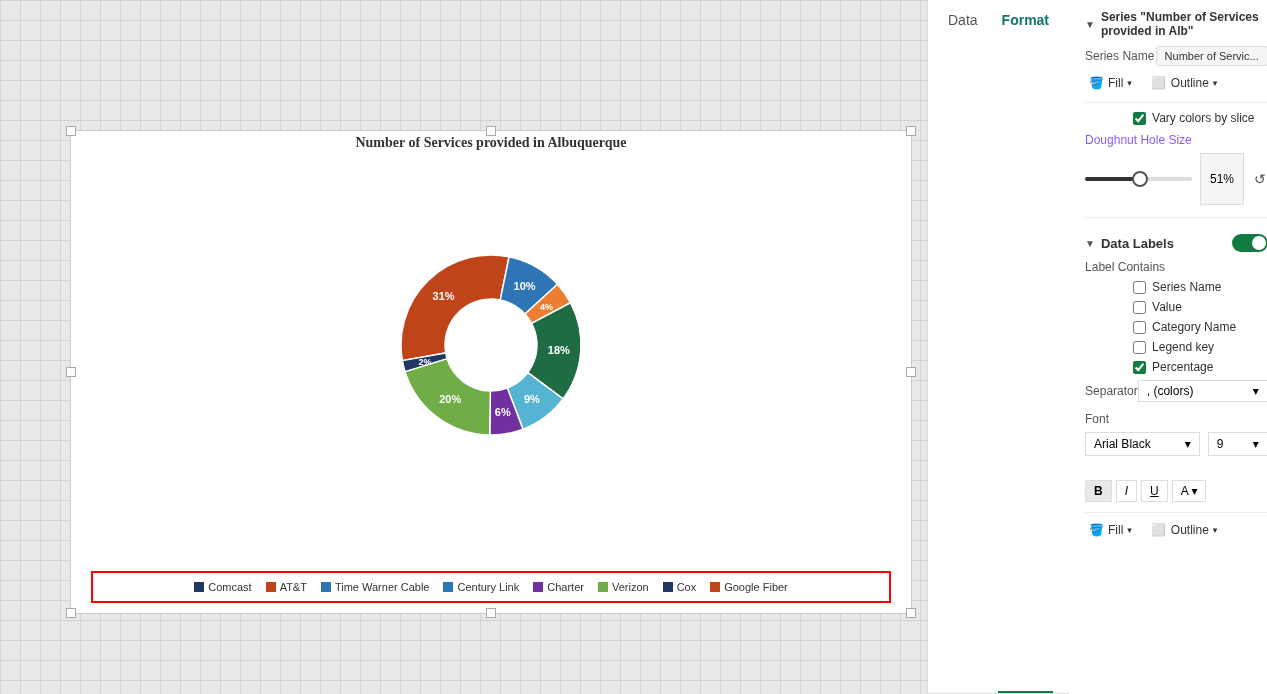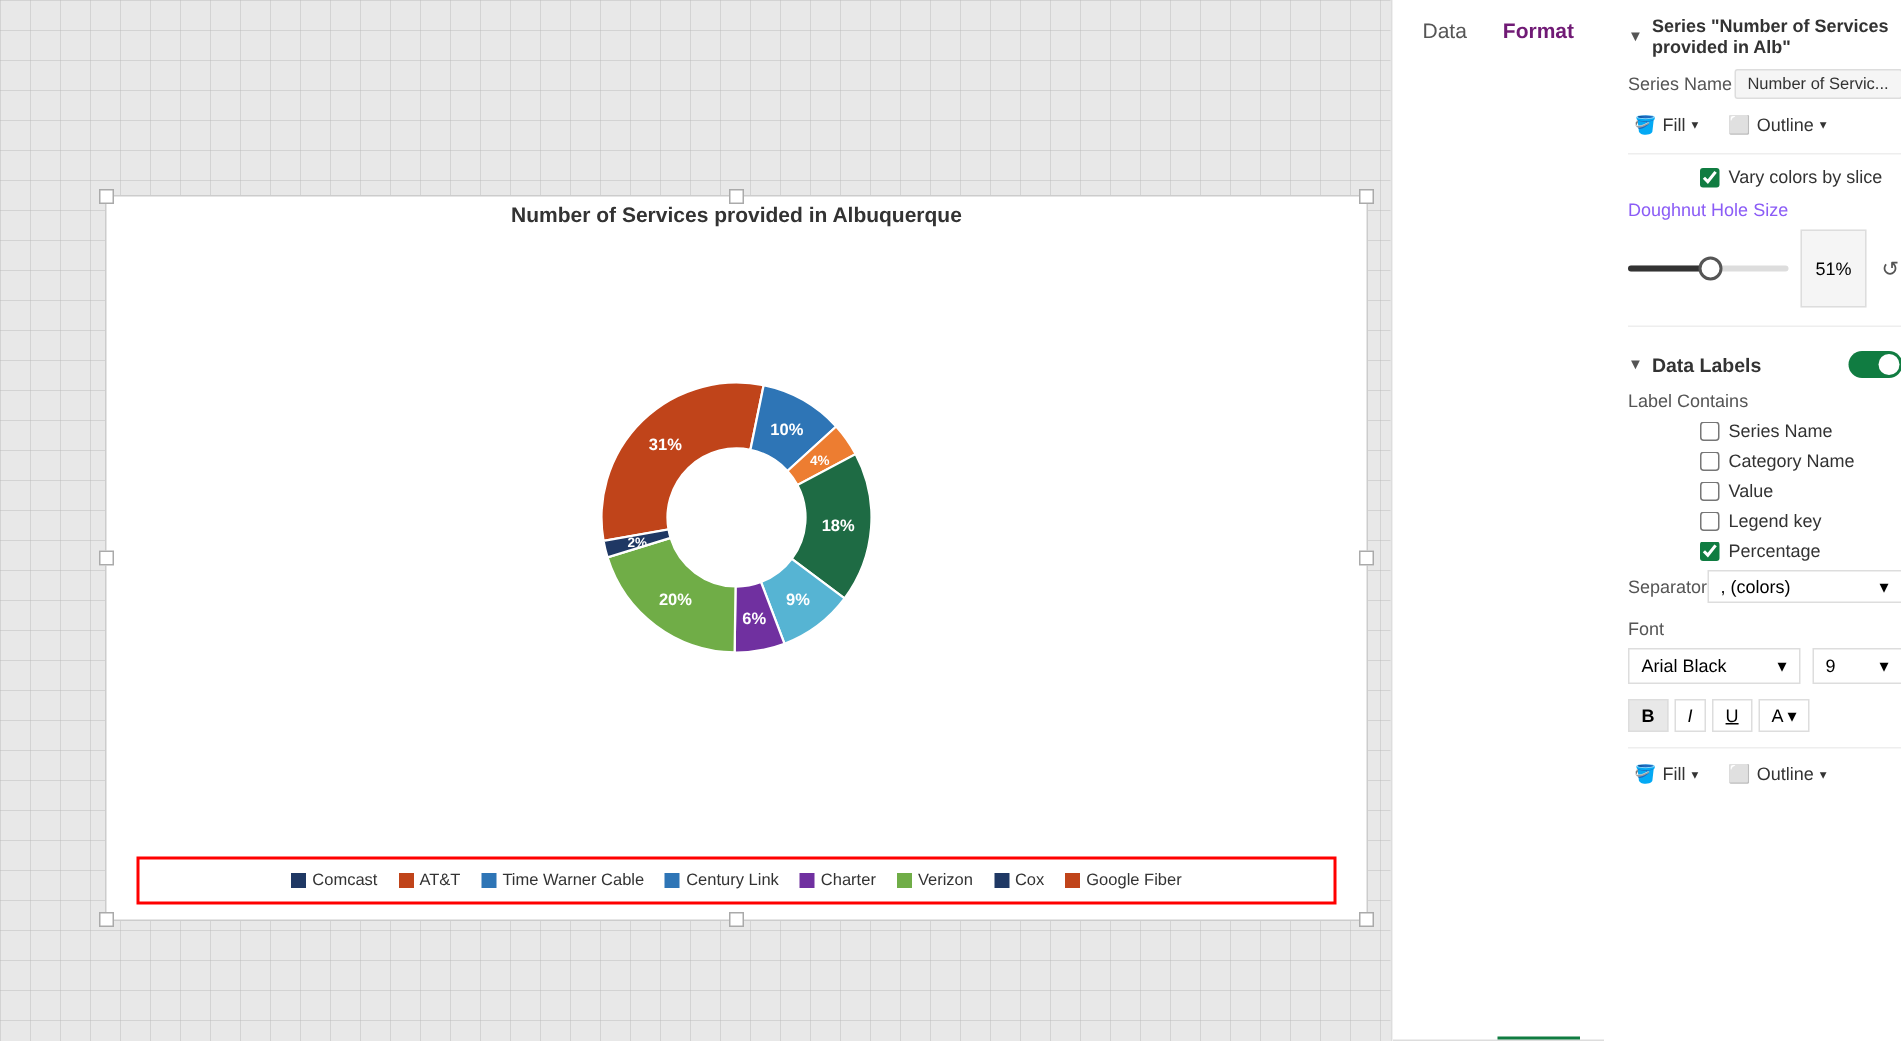--- a/index.html
+++ b/index.html
@@ -50,20 +50,21 @@
     .handle.bc { bottom: -5px; left: calc(50% - 5px); }
     .handle.br { bottom: -5px; right: -5px; }
 
     .chart-title {
       text-align: center;
       font-size: 14px;
       font-weight: bold;
       color: #333;
       padding-top: 4px;
       padding-bottom: 8px;
+      font-family: Liberation Serif, serif;
     }
 
     .donut-wrapper {
       display: flex;
       justify-content: center;
       align-items: center;
       height: calc(100% - 110px);
     }
 
     .legend-box {
@@ -115,21 +116,21 @@
 
     .panel-tab {
       padding: 12px 4px;
       font-size: 14px;
       cursor: pointer;
       color: #555;
       border-bottom: 2px solid transparent;
     }
 
     .panel-tab.active {
-      color: #701a75;
+      color: #0f766e;
       border-bottom: 2px solid #107c41;
       font-weight: 600;
     }
 
     .panel-body {
       padding: 0 16px;
       flex: 1;
     }
 
     .series-header {
@@ -340,21 +341,21 @@
     }
 
     .font-section {
       margin-bottom: 10px;
     }
 
     .font-row {
       display: flex;
       align-items: center;
       gap: 8px;
-      margin-bottom: 10px;
+      margin-bottom: 24px;
     }
 
     .font-dropdown {
       flex: 1;
       display: flex;
       align-items: center;
       justify-content: space-between;
       border: 1px solid #ddd;
       padding: 4px 8px;
       font-size: 12px;
@@ -536,27 +537,27 @@
 
     <div class="sub-section">
       <div class="sub-label">Label Contains</div>
 
       <div class="checkbox-row">
         <input type="checkbox" id="cb-series-name" style="">
         <label class="checkbox-label" for="cb-series-name">Series Name</label>
       </div>
 
       <div class="checkbox-row">
+        <input type="checkbox" id="cb-value" style="">
+        <label class="checkbox-label" for="cb-value">Value</label>
+      </div>
+
+      <div class="checkbox-row">
         <input type="checkbox" id="cb-category" style="">
         <label class="checkbox-label" for="cb-category">Category Name</label>
-      </div>
-
-      <div class="checkbox-row">
-        <input type="checkbox" id="cb-value" style="">
-        <label class="checkbox-label" for="cb-value">Value</label>
       </div>
 
       <div class="checkbox-row">
         <input type="checkbox" id="cb-legend" style="">
         <label class="checkbox-label" for="cb-legend">Legend key</label>
       </div>
 
       <div class="checkbox-row">
         <input type="checkbox" id="cb-pct" checked="" style="">
         <label class="checkbox-label" for="cb-pct">Percentage</label>

